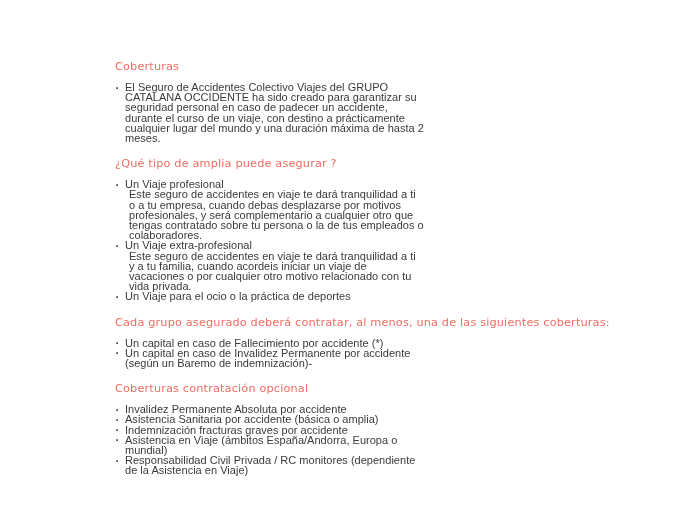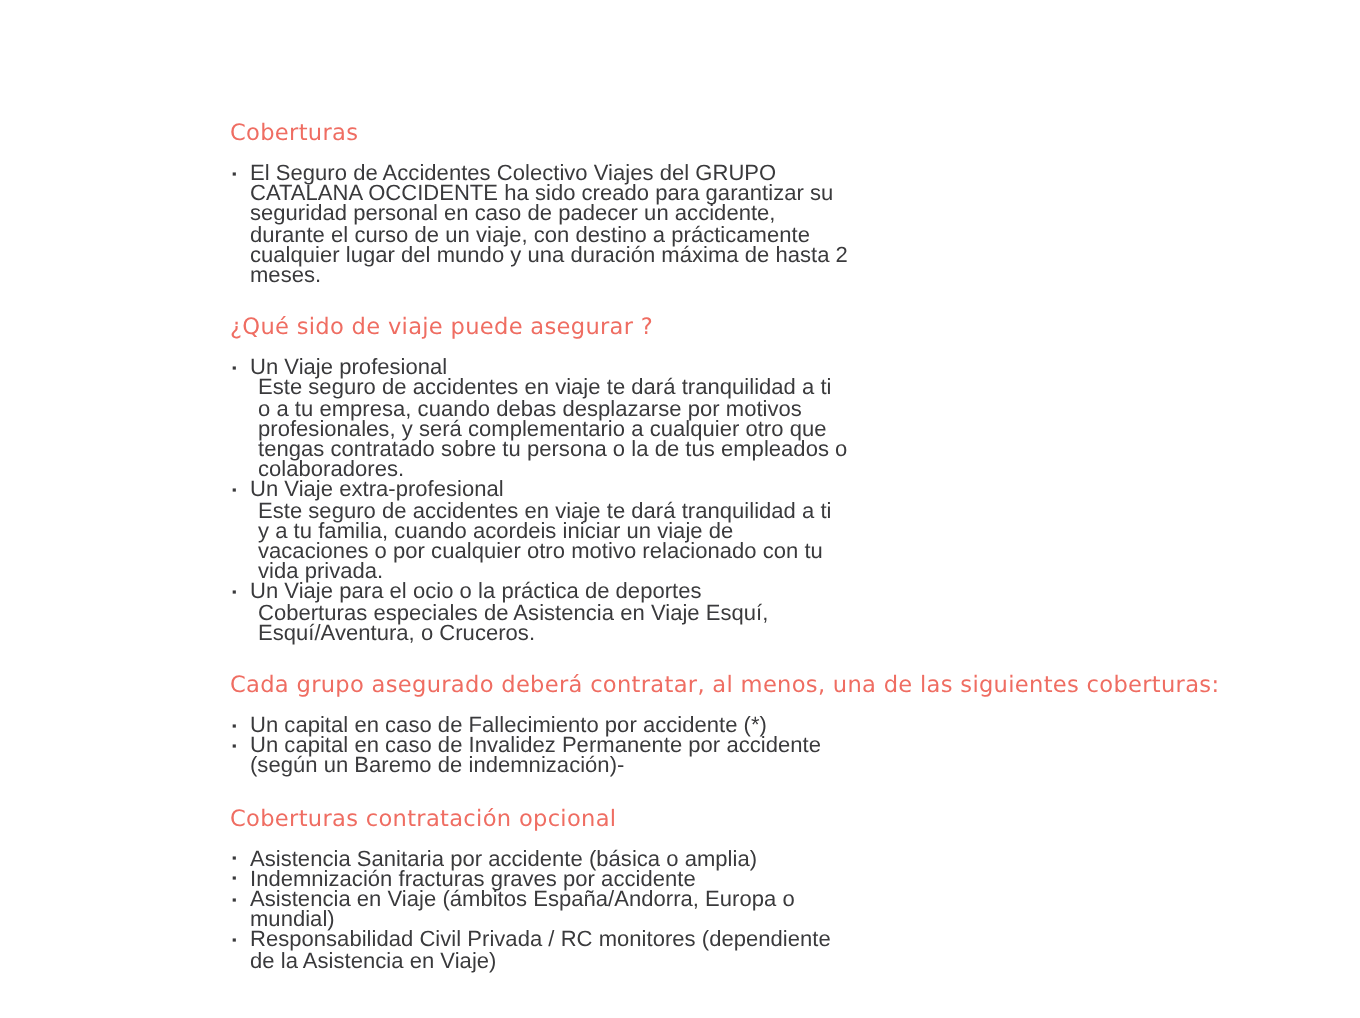--- a/index.html
+++ b/index.html
@@ -96,34 +96,33 @@
     <ul class="bullets">
       <li>
         <span class="li-title">El Seguro de Accidentes Colectivo Viajes del GRUPO CATALANA OCCIDENTE ha sido creado para garantizar su seguridad personal en caso de padecer un accidente, durante el curso de un viaje, con destino a prácticamente cualquier lugar del mundo y una duración máxima de hasta 2 meses.</span>
       </li>
     </ul>
   </div>
 
   <div class="gap-before-heading"></div>
 
   <div class="doc-section">
-    <div class="section-heading">¿Qué sido de viaje puede asegurar ?</div>
+    <div class="section-heading">¿Qué tipo de amplia puede asegurar ?</div>
     <div class="gap-after-heading"></div>
     <ul class="bullets">
       <li>
         <span class="li-title">Un Viaje profesional</span>
         <span class="li-body">Este seguro de accidentes en viaje te dará tranquilidad a ti o a tu empresa, cuando debas desplazarse por motivos profesionales, y será complementario a cualquier otro que tengas contratado sobre tu persona o la de tus empleados o colaboradores.</span>
       </li>
       <li>
         <span class="li-title">Un Viaje extra-profesional</span>
         <span class="li-body">Este seguro de accidentes en viaje te dará tranquilidad a ti y a tu familia, cuando acordeis iniciar un viaje de vacaciones o por cualquier otro motivo relacionado con tu vida privada.</span>
       </li>
       <li>
         <span class="li-title">Un Viaje para el ocio o la práctica de deportes</span>
-        <span class="li-body">Coberturas especiales de Asistencia en Viaje Esquí, Esquí/Aventura, o Cruceros.</span>
       </li>
     </ul>
   </div>
 
   <div class="gap-before-heading"></div>
 
   <div class="doc-section">
     <div class="section-heading">Cada grupo asegurado deberá contratar, al menos, una de las siguientes coberturas:</div>
     <div class="gap-after-heading"></div>
     <ul class="bullets">
@@ -136,20 +135,23 @@
     </ul>
   </div>
 
   <div class="gap-before-heading"></div>
 
   <div class="doc-section">
     <div class="section-heading">Coberturas contratación opcional</div>
     <div class="gap-after-heading"></div>
     <ul class="bullets">
       <li>
+        <span class="li-title">Invalidez Permanente Absoluta por accidente</span>
+      </li>
+      <li>
         <span class="li-title">Asistencia Sanitaria por accidente (básica o amplia)</span>
       </li>
       <li>
         <span class="li-title">Indemnización fracturas graves por accidente</span>
       </li>
       <li>
         <span class="li-title">Asistencia en Viaje (ámbitos España/Andorra, Europa o mundial)</span>
       </li>
       <li>
         <span class="li-title">Responsabilidad Civil Privada / RC monitores (dependiente de la Asistencia en Viaje)</span>

